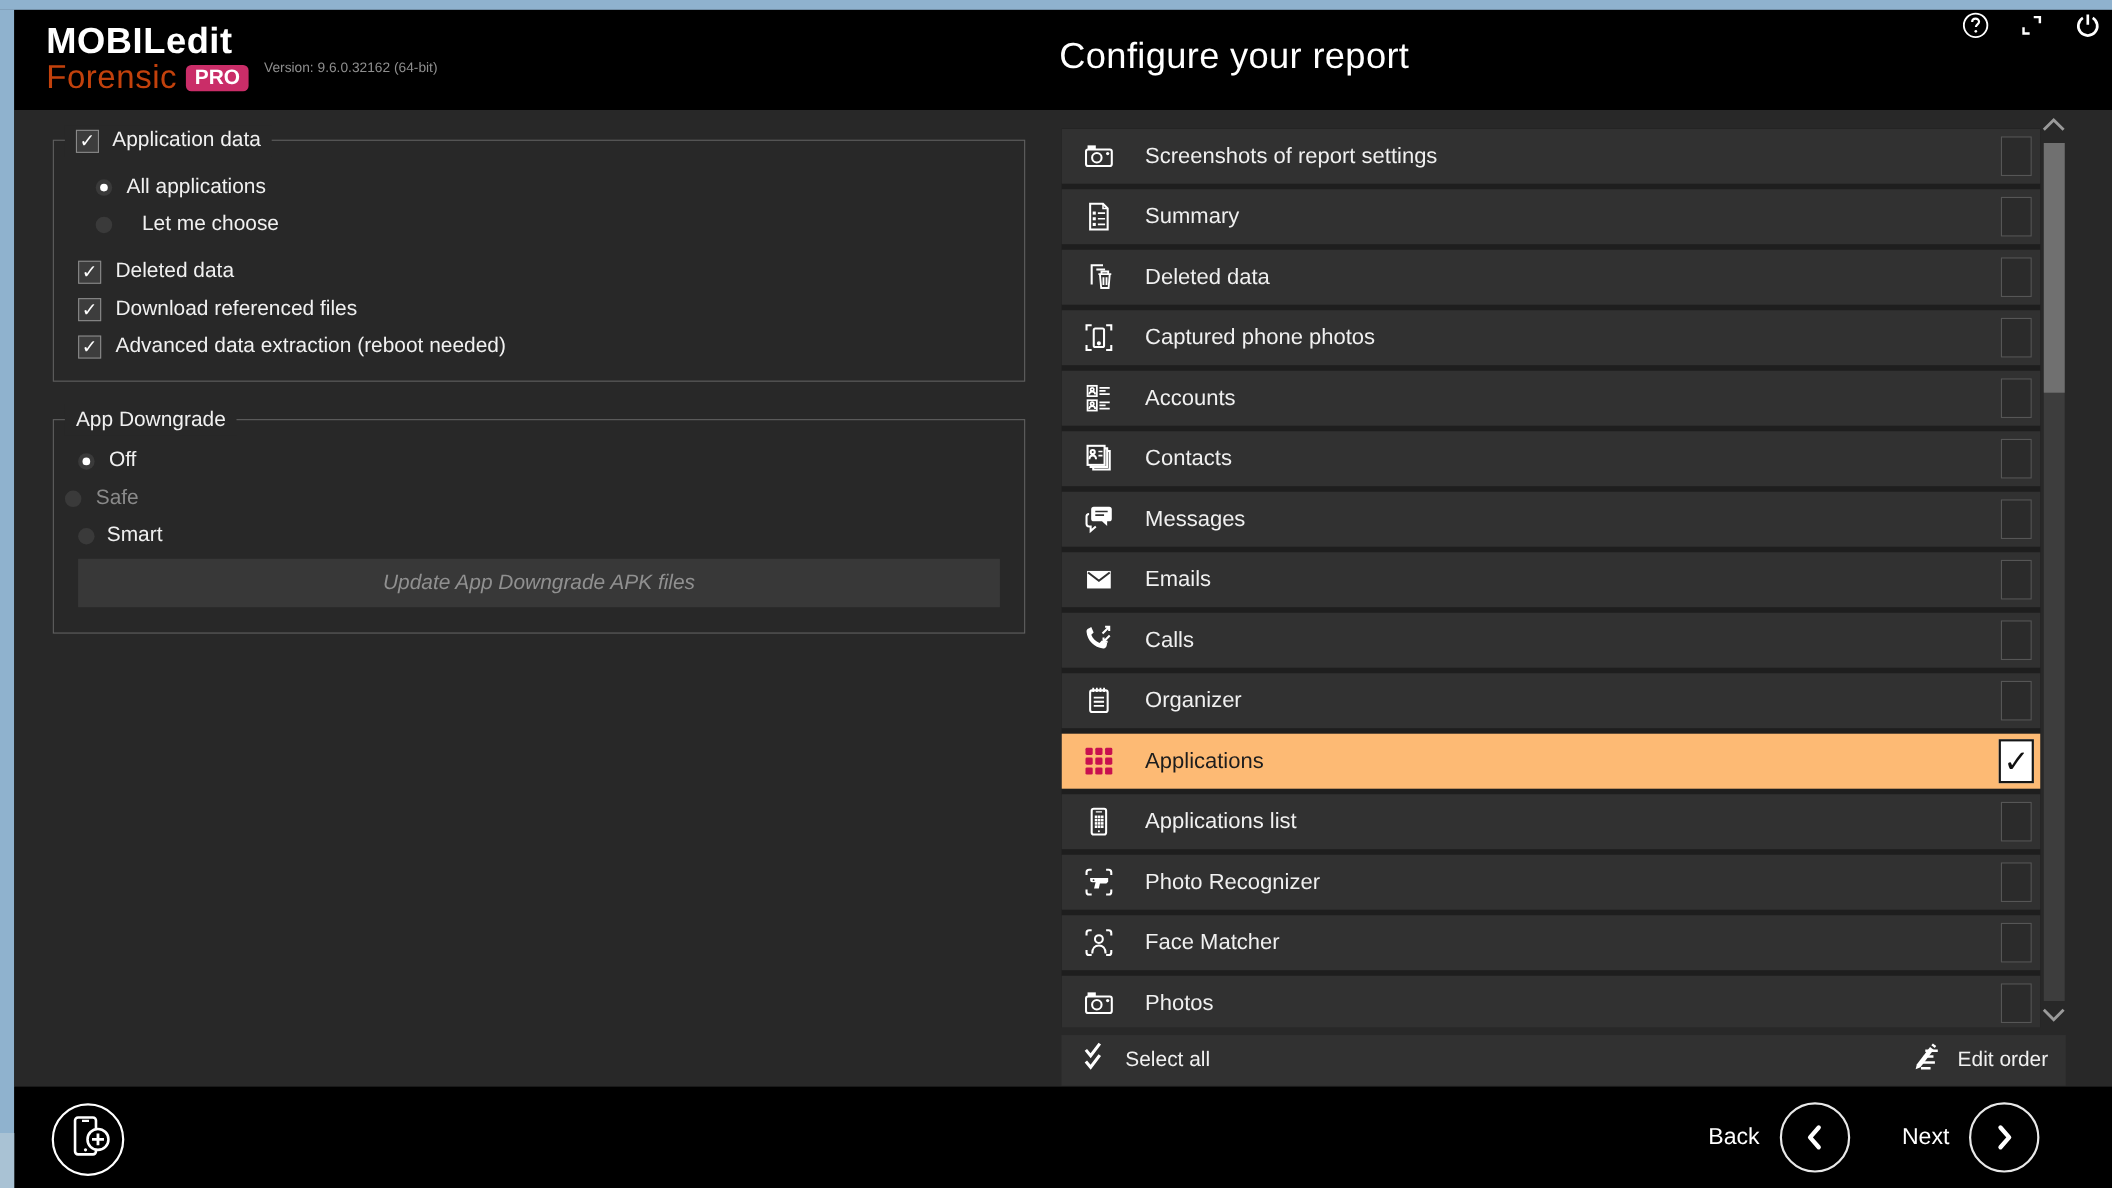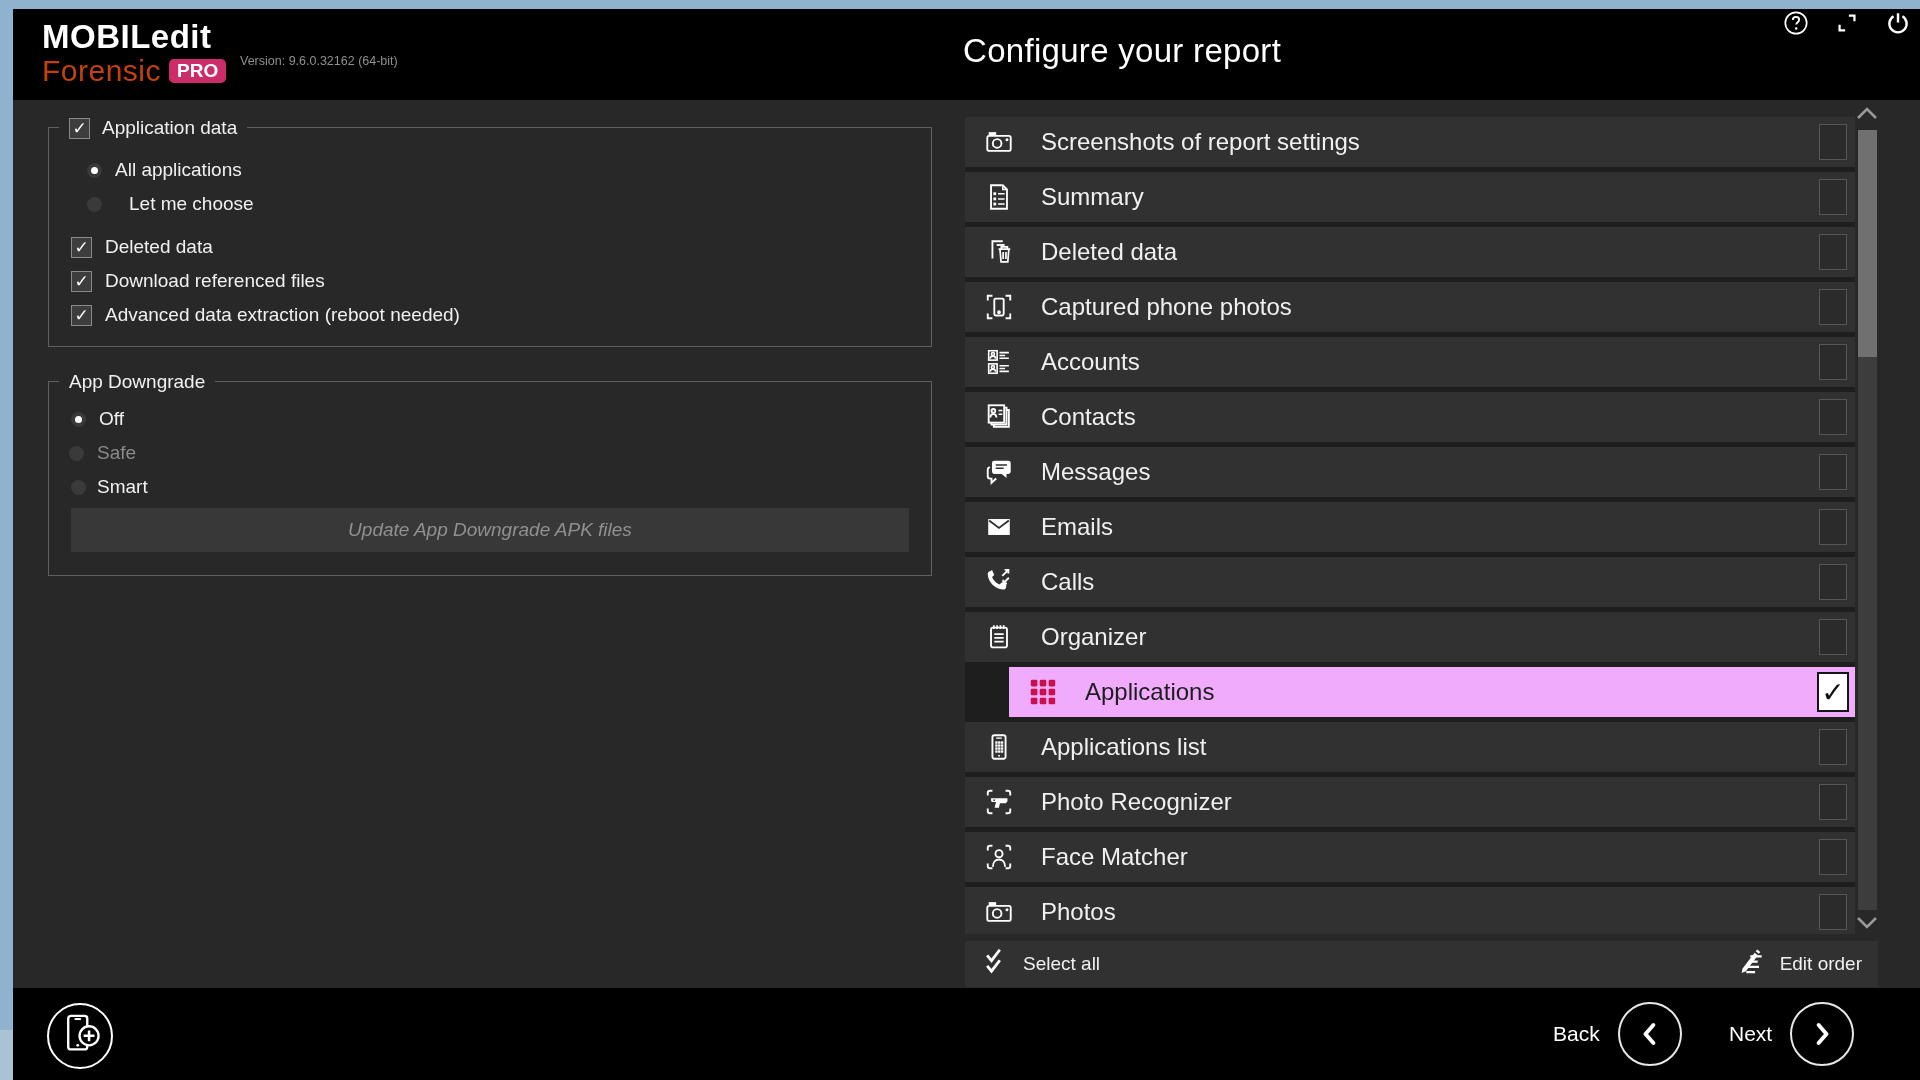--- a/index.html
+++ b/index.html
@@ -35,24 +35,24 @@
       display:inline-flex;align-items:center;justify-content:center;color:#fff;font-size:17px;font-weight:700;line-height:1;}
   .radio{width:15px;height:15px;border-radius:50%;background:#3a3a3a;position:relative;flex:0 0 auto;}
   .radio.selected::after{content:"";position:absolute;left:4px;top:4px;width:7px;height:7px;border-radius:50%;background:#fff;}
   .dg-button{position:absolute;left:22px;top:126px;width:838px;height:44px;background:#383838;color:#909090;
              font-size:19px;display:flex;align-items:center;justify-content:center;font-style:italic;}
   
   .report-list{position:absolute;left:952px;top:17px;width:890px;height:817px;background:#1e1e1e;overflow:hidden;}
   .row{position:relative;height:50px;margin-bottom:5px;background:#313131;display:flex;align-items:center;
        padding-left:18px;box-sizing:border-box;cursor:pointer;}
   .row-icon{width:32px;height:32px;flex:0 0 auto;display:inline-flex;align-items:center;justify-content:center;}
-  .row-label{margin-left:26px;font-size:24px;color:#f0f0f0;}
+  .row-label{margin-left:26px;font-size:20px;color:#f0f0f0;}
   .row-check{position:absolute;right:8px;top:7px;width:28px;height:36px;box-sizing:border-box;
              border:1px solid #565656;background:#2b2b2b;display:flex;align-items:center;justify-content:center;}
-  .row.highlighted{background:#f0abfc;margin-left:44px;}
+  .row.highlighted{background:#fdba74;}
   .row.highlighted .row-label{color:#1d1d1d;}
   .row.highlighted .row-check{border:2px solid #161616;background:#fff;color:#111;
              font-size:28px;font-weight:700;width:32px;height:40px;right:6px;top:5px;}
   
   .sb-track{position:absolute;left:1845px;top:30px;width:19px;height:780px;background:#3d3d3d;cursor:pointer;}
   .sb-thumb{position:absolute;left:1845px;top:30px;width:19px;height:227px;background:#707070;cursor:grab;}
   .sb-up{position:absolute;left:1841px;top:2px;width:26px;height:24px;cursor:pointer;}
   .sb-down{position:absolute;left:1841px;top:810px;width:26px;height:24px;cursor:pointer;}
   
   .list-footer{position:absolute;left:952px;top:841px;width:913px;height:46px;background:#313131;
@@ -139,21 +139,21 @@
     </div>
 
     <div class="fieldset fs2">
       <div class="legend">
         <span>App Downgrade</span>
       </div>
       <div class="opt-row" style="left:22px;top:24px;">
         <span class="radio selected"></span>
         <span>Off</span>
       </div>
-      <div class="opt-row disabled" style="left:20px;top:58px;">
+      <div class="opt-row disabled" style="left:10px;top:58px;">
         <span class="radio"></span>
         <span>Safe</span>
       </div>
       <div class="opt-row" style="left:22px;top:92px;gap:11px;">
         <span class="radio"></span>
         <span>Smart</span>
       </div>
       <div class="dg-button">Update App Downgrade APK files</div>
     </div>
 

